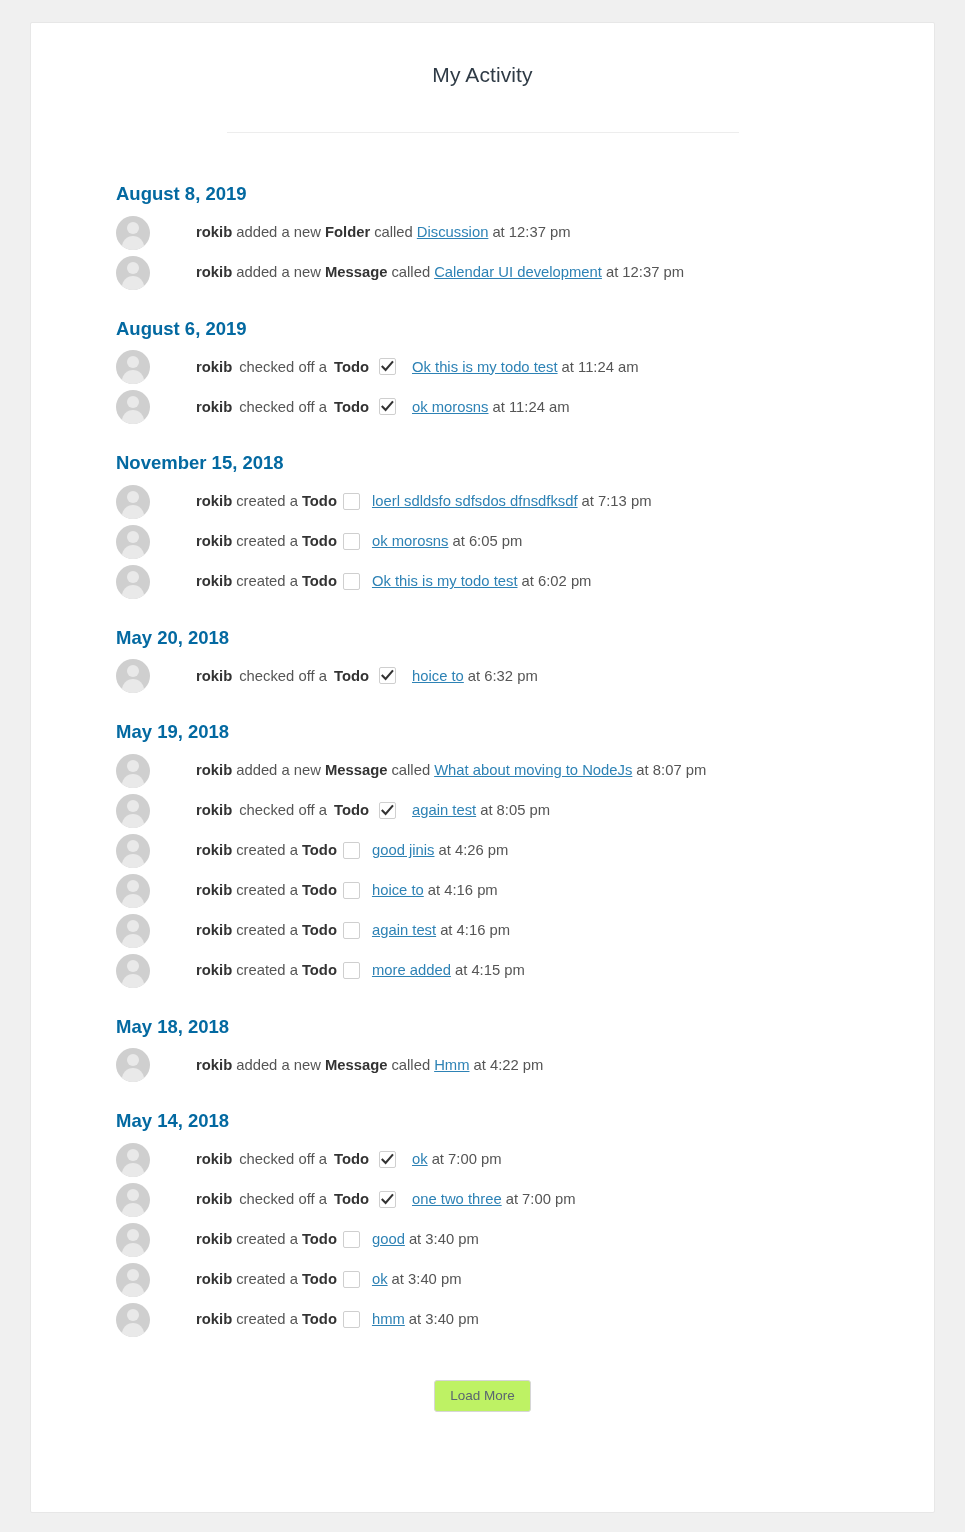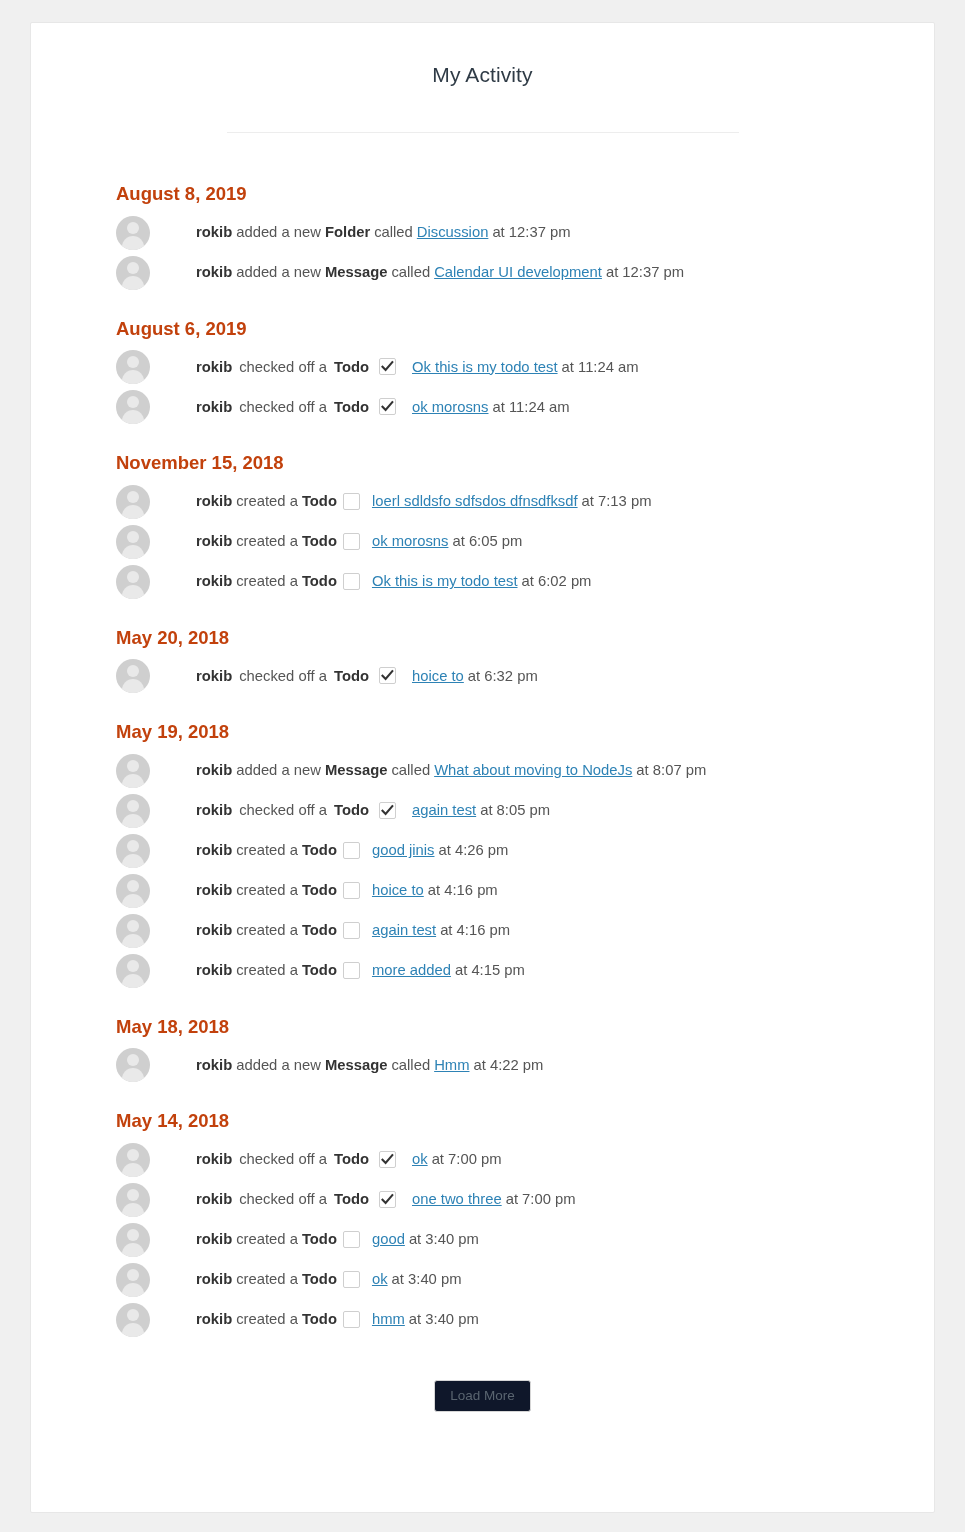--- a/index.html
+++ b/index.html
@@ -39,21 +39,21 @@
   .activity-body {
     padding: 0 0 0 85px;
     margin-top: 40px;
   }
 
   .date-group { }
 
   .date-heading {
     font-size: 18.5px;
     font-weight: bold;
-    color: #c2410c;
+    color: #0369a1;
     margin: 0;
     padding: 0;
     line-height: 1;
   }
 
   .group-1 .date-heading { padding-top: 12px; }
   .date-group + .date-group .date-heading { padding-top: 27px; }
 
   .items { margin-top: 9px; }
 
@@ -134,21 +134,21 @@
 
   .load-more-wrap {
     text-align: center;
     margin-top: 40px;
   }
   .load-more {
     display: inline-block;
     font-family: "Liberation Sans", sans-serif;
     font-size: 13.5px;
     color: #5a6570;
-    background: #0f172a;
+    background: #bef264;
     border: 1px solid #d6d6d6;
     border-radius: 3px;
     padding: 7px 15px 8px 15px;
     cursor: pointer;
     text-align: center;
   }
 </style>
 </head>
 <body>
 

